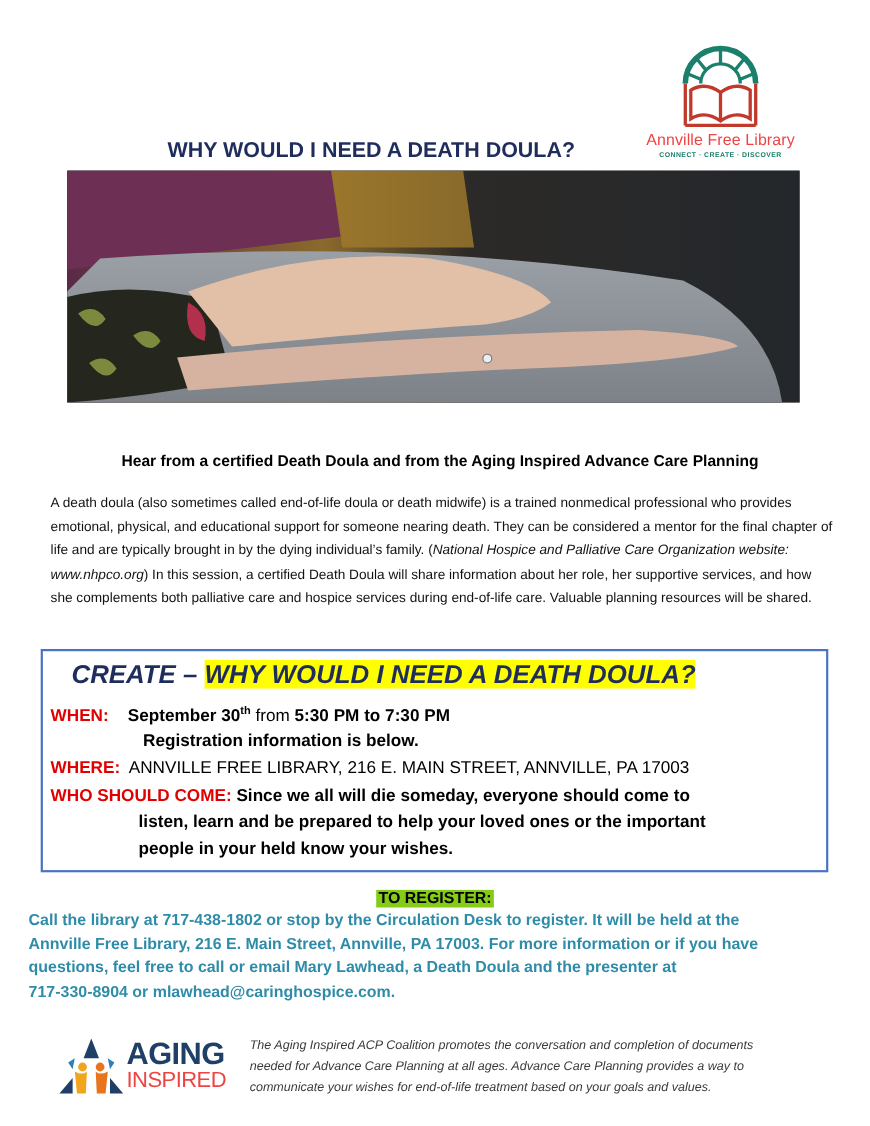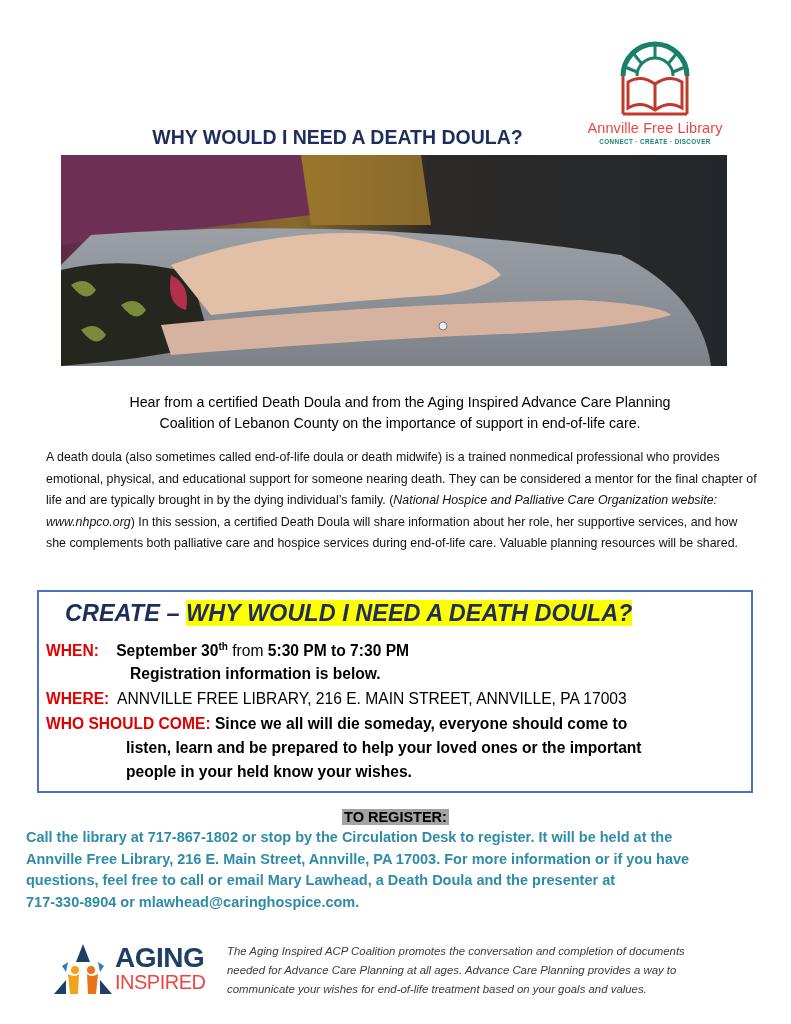--- a/index.html
+++ b/index.html
@@ -7,35 +7,35 @@
 
   .logo-lib { position: absolute; left: 572px; top: 36px; width: 166px; height: 116px; }
   .logo-lib svg { display: block; margin: 0 auto; }
   .lib-name { position: absolute; left: 0; top: 84px; width: 100%; text-align: center; font-size: 14.5px; color: #ef4444; letter-spacing: 0.1px; }
   .lib-tag { position: absolute; left: 0; top: 102px; width: 100%; text-align: center; font-size: 6.3px; color: #1a7f6b; font-weight: bold; letter-spacing: 0.4px; }
 
   .main-title { position: absolute; left: 0; width: 791px; top: 126px; text-align: center; font-size: 19.5px; font-weight: bold; color: #1f2d5c; padding-right: 116px; box-sizing: border-box; }
 
   .photo { position: absolute; left: 61px; top: 155px; width: 666px; height: 211px; overflow: hidden; background: #2b2b2b; }
 
-  .lead { position: absolute; left: 40px; width: 720px; top: 392px; text-align: center; font-weight: normal; font-size: 14.2px; line-height: 21px; }
+  .lead { position: absolute; left: 40px; width: 720px; top: 410px; text-align: center; font-weight: bold; font-size: 14.2px; line-height: 21px; }
   .body-text { position: absolute; left: 46px; width: 712px; top: 447px; font-size: 12.4px; line-height: 21.5px; color: #111; }
   .body-text i { font-style: italic; }
 
   .program-box { position: absolute; left: 37px; top: 590px; width: 712px; height: 199px; border: 2px solid #4a72c4; box-sizing: content-box; }
   .program-title { position: absolute; left: 26px; top: 8px; font-size: 23.5px; font-weight: bold; font-style: italic; color: #1f2d5c; white-space: nowrap; }
   .program-title .hl { background: #ffff00; }
   .row { position: absolute; left: 7px; font-size: 15.6px; line-height: 22px; white-space: nowrap; }
   .lbl { color: #e00000; font-weight: bold; }
   .b { font-weight: bold; }
   .indent { position: absolute; font-size: 15.6px; line-height: 22px; font-weight: bold; white-space: nowrap; }
   sup { font-size: 10px; vertical-align: 6px; line-height: 0; }
 
   .reg-head { position: absolute; left: 0; width: 791px; top: 808px; text-align: center; }
-  .reg-head span { background: #a3a3a3; font-weight: bold; font-size: 14.5px; padding: 0 2px; }
+  .reg-head span { background: #84cc16; font-weight: bold; font-size: 14.5px; padding: 0 2px; }
   .reg-text { position: absolute; left: 26px; width: 740px; top: 827px; font-size: 14.5px; line-height: 21.5px; font-weight: bold; color: #2f8ca8; }
 
   .aging-logo { position: absolute; left: 52px; top: 944px; width: 150px; height: 54px; }
   .aging-word1 { position: absolute; left: 63px; top: -2px; font-size: 28px; font-weight: bold; color: #1f3f66; letter-spacing: -0.5px; }
   .aging-word2 { position: absolute; left: 63px; top: 27px; font-size: 20px; color: #ef4444; letter-spacing: -0.5px; }
   .coalition-text { position: absolute; left: 227px; top: 942px; width: 520px; font-size: 11.4px; line-height: 19px; font-style: italic; color: #3a3a3a; }
 </style>
 </head>
 <body>
 
@@ -85,21 +85,20 @@
     <path d="M10 130 q15 -10 25 5 q-10 15 -25 -5 Z M60 150 q15 -10 25 5 q-10 15 -25 -5 Z M20 175 q15 -10 25 5 q-10 15 -25 -5 Z" fill="#7c8a3d"></path>
     <path d="M110 120 q20 10 15 35 q-20 -5 -15 -35 Z" fill="#b3304d"></path>
     <path d="M100 170 Q300 150 520 145 Q600 150 610 160 Q560 175 420 180 Q300 185 110 200 Z" fill="#d5b3a0"></path>
     <path d="M110 110 Q220 70 330 80 Q420 95 440 120 Q420 135 380 140 Q300 145 150 160 Z" fill="#e2c0a8"></path>
     <circle cx="382" cy="171" r="4" fill="#e8eef2" stroke="#777" stroke-width="1"></circle>
   </svg>
 </div>
 
 <div class="lead">
   <div>Hear from a certified Death Doula and from the Aging Inspired Advance Care Planning</div>
-  <div>Coalition of Lebanon County on the importance of support in end-of-life care.</div>
 </div>
 
 <div class="body-text"><span>A death doula (also sometimes called end-of-life doula or death midwife) is a trained nonmedical professional who provides emotional, physical, and educational support for someone nearing death. They can be considered a mentor for the final chapter of life and are typically brought in by the dying individual’s family. (</span><i>National Hospice and Palliative Care Organization website: www.nhpco.org</i><span>) In this session, a certified Death Doula will share information about her role, her supportive services, and how she complements both palliative care and hospice services during end-of-life care.  Valuable planning resources will be shared.</span></div>
 
 <div class="program-box">
   <div class="program-title"><span>CREATE – </span><span class="hl">WHY WOULD I NEED A DEATH DOULA?</span></div>
 
   <div class="row" style="top:48px;">
     <span class="lbl">WHEN:</span>&nbsp;&nbsp;&nbsp;
     <span class="b"><span>September 30</span><sup>th</sup></span><span> from </span><span class="b">5:30 PM to 7:30 PM</span>
@@ -114,21 +113,21 @@
   <div class="row" style="top:121px;">
     <span class="lbl">WHO SHOULD COME:</span>
     <span class="b">Since we all will die someday, everyone should come to</span>
   </div>
   <div class="indent" style="left:87px; top:145px;">listen, learn and be prepared to help your loved ones or the important</div>
   <div class="indent" style="left:87px; top:169px;">people in your held know your wishes.</div>
 </div>
 
 <div class="reg-head"><span>TO REGISTER:</span></div>
 <div class="reg-text">
-  <div>Call the library at 717-867-1802 or stop by the Circulation Desk to register. It will be held at the</div>
+  <div>Call the library at 717-438-1802 or stop by the Circulation Desk to register. It will be held at the</div>
   <div>Annville Free Library, 216 E. Main Street, Annville, PA 17003.  For more information or if you have</div>
   <div>questions, feel free to call or email Mary Lawhead, a Death Doula and the presenter at</div>
   <div>717-330-8904 or mlawhead@caringhospice.com.</div>
 </div>
 
 <div class="aging-logo">
   <svg width="62" height="54" viewBox="0 0 62 54">
     <polygon points="31,0 24,18 38,18" fill="#1f3f66"></polygon>
     <polygon points="2,50 14,36 14,50" fill="#1f3f66"></polygon>
     <polygon points="60,50 48,36 48,50" fill="#1f3f66"></polygon>

